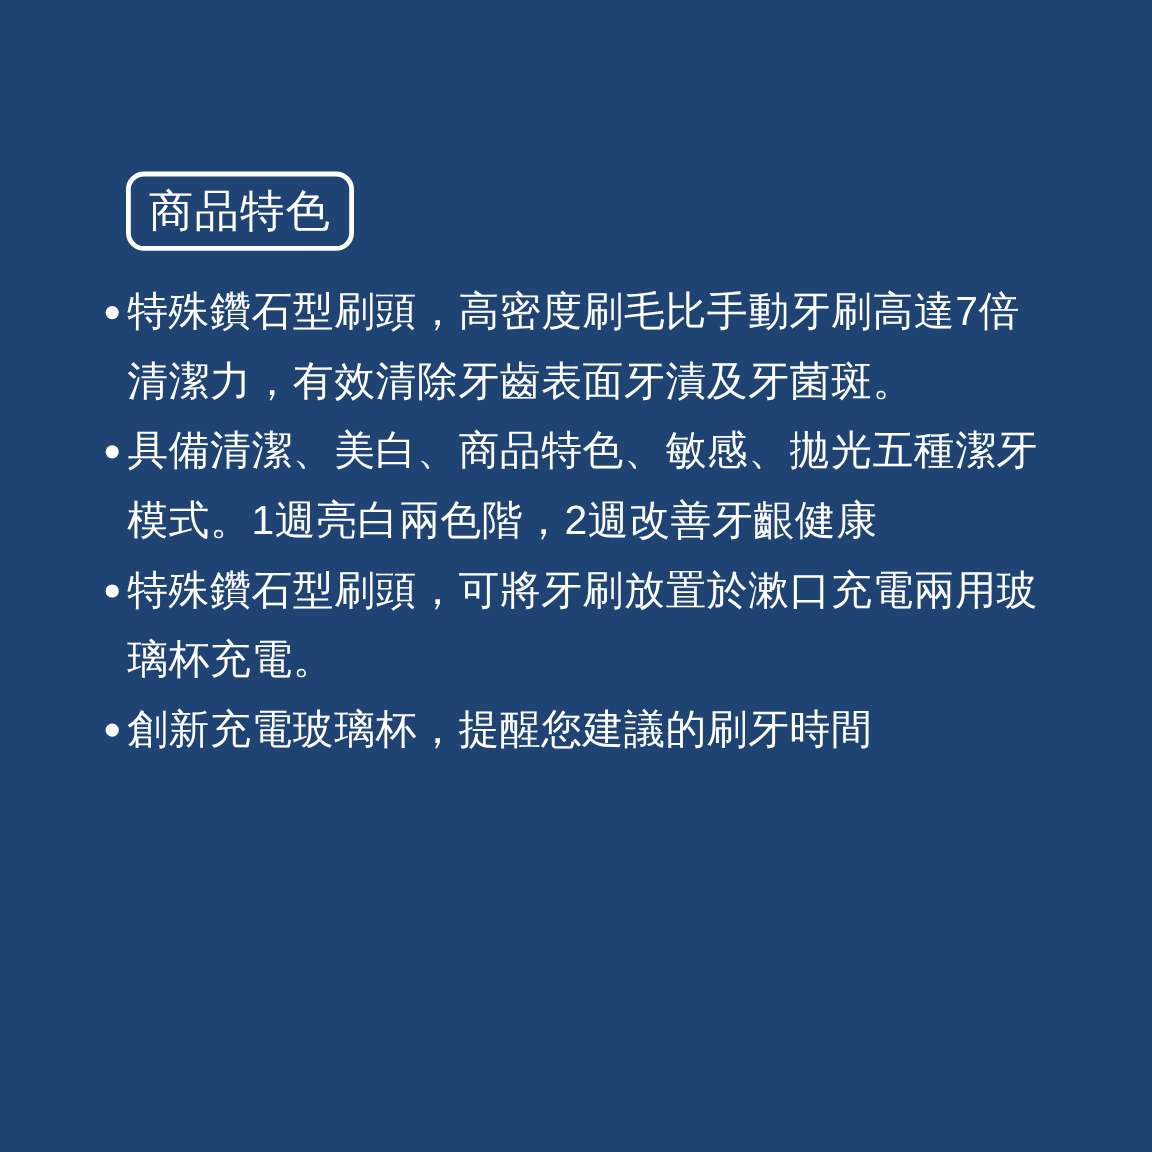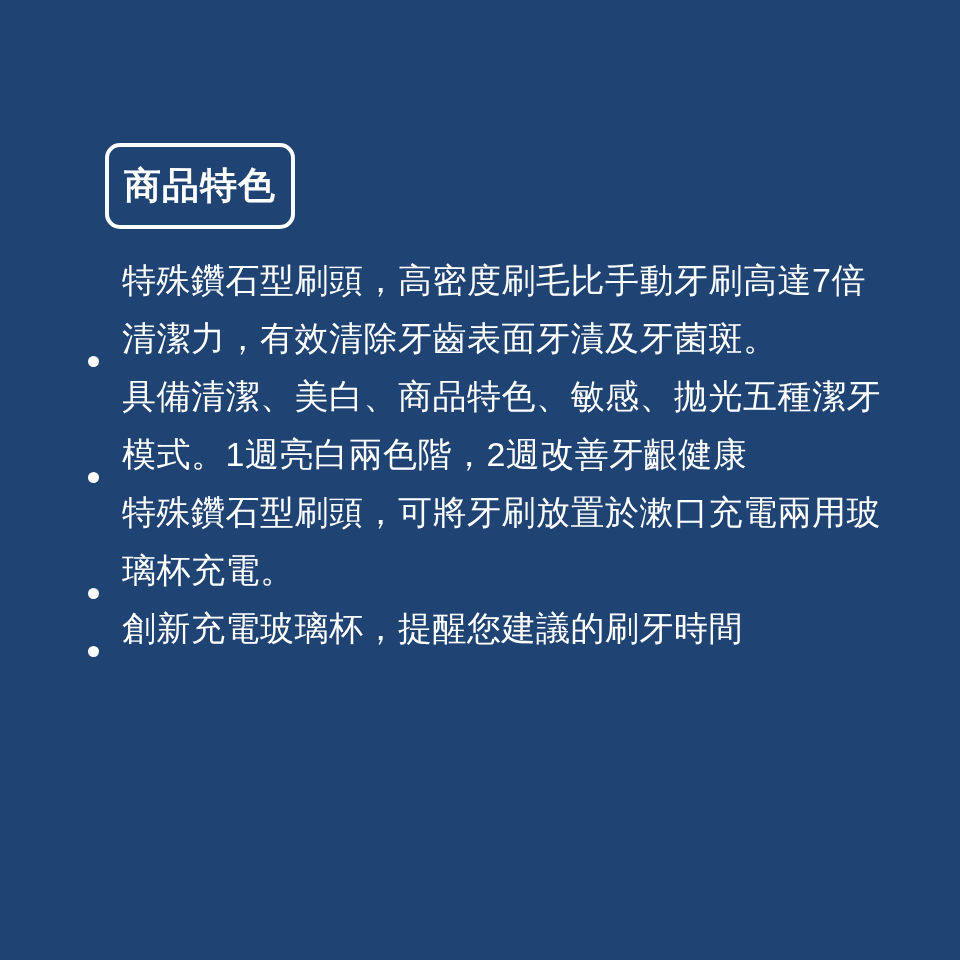--- a/index.html
+++ b/index.html
@@ -18,39 +18,38 @@
     position: absolute;
     left: 88px;
     top: 143px;
     width: 794px;
   }
   .title-badge {
     display: inline-block;
     margin-left: 17px;
     border: 4px solid #FFFFFF;
     border-radius: 15px;
-    padding: 17px 15px;
+    padding: 7px 15px;
     color: #FFFFFF;
     font-size: 37px;
-    font-weight: bold;
+    font-weight: normal;
     line-height: 44px;
     letter-spacing: 1px;
   }
   .feature-list {
     list-style: none;
     margin: 22px 0 0 0;
     padding: 0;
     color: #FFFFFF;
     font-size: 34px;
     line-height: 58px;
   }
   .feature-item {
     display: flex;
-    align-items: flex-end;
-    gap: 16px;
+    align-items: flex-start;
   }
   .dot {
     flex: none;
     width: 11px;
     height: 11px;
     border-radius: 50%;
     background: #FFFFFF;
     margin: 24px 7px 0 0;
   }
   .feature-text {

